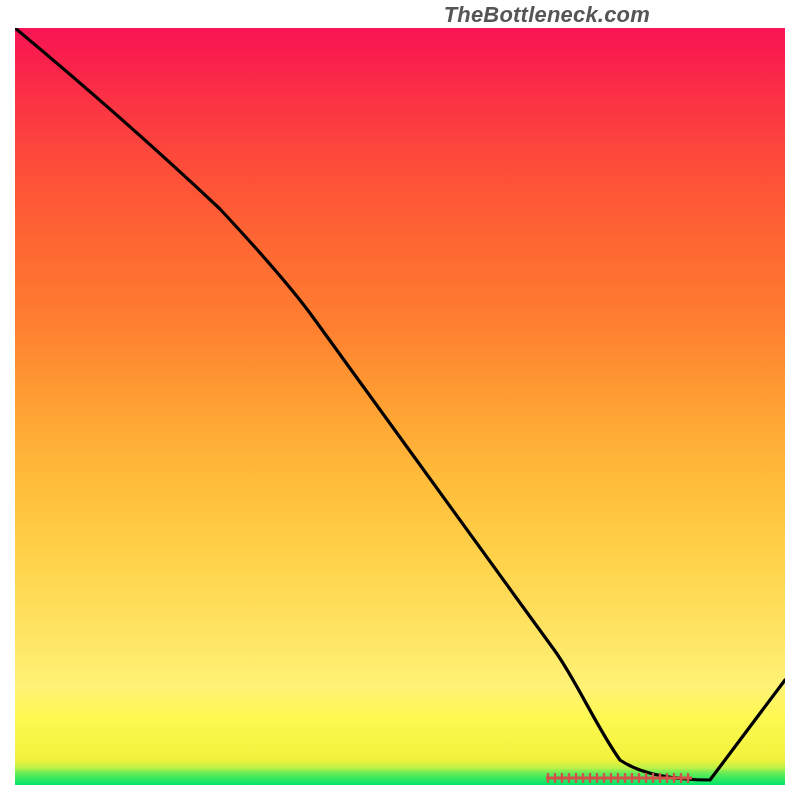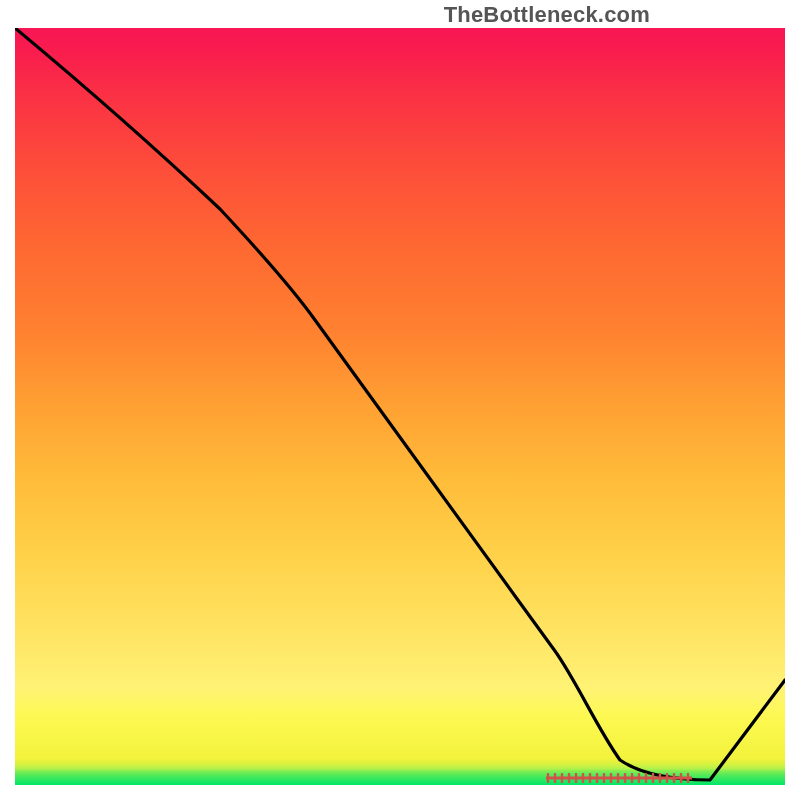--- a/index.html
+++ b/index.html
@@ -8,20 +8,21 @@
     width: 800px;
     height: 800px;
     background: #ffffff;
     font-family: Arial, Helvetica, sans-serif;
     overflow: hidden;
   }
   .stage {
     position: relative;
     width: 660px;
     height: 800px;
+    font-style: italic;
   }
   .watermark {
     position: absolute;
     top: 2px;
     right: 10px;
     color: #555;
     font-size: 22px;
     font-weight: bold;
     z-index: 5;
     letter-spacing: 0.2px;

